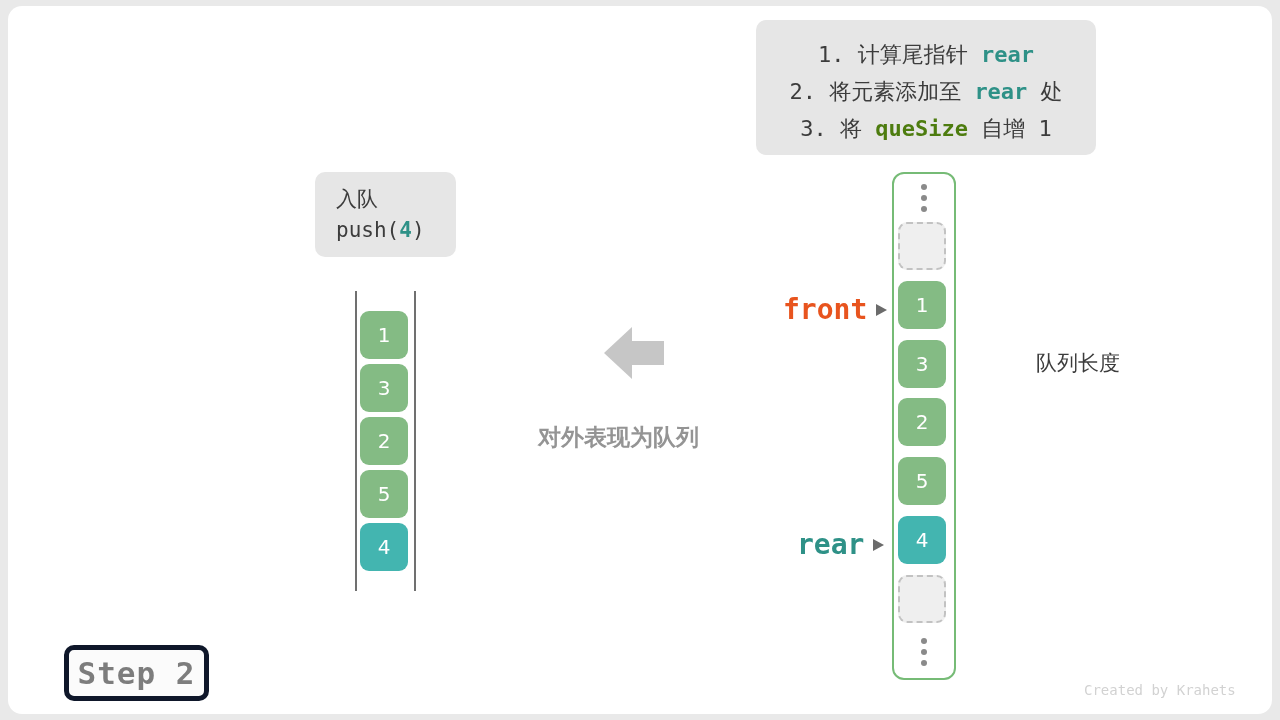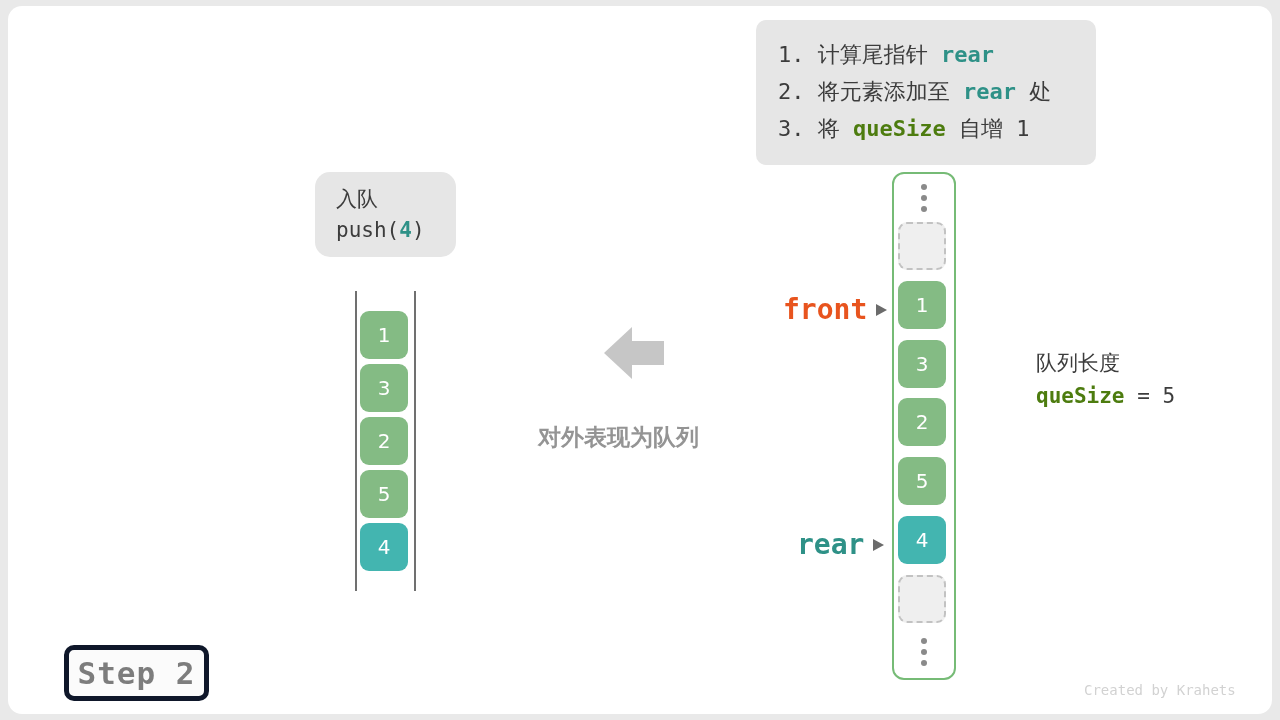--- a/index.html
+++ b/index.html
@@ -33,42 +33,43 @@
 
   
   .note-box {
     position: absolute;
     left: 748px;
     top: 14px;
     width: 340px;
     box-sizing: border-box;
     background: #e6e6e6;
     border-radius: 10px;
-    padding: 16px 22px 18px 22px;
+    padding: 16px 22px 8px 22px;
+    text-align: center;
   }
   .note-line {
     font-family: "DejaVu Sans Mono", "Liberation Mono", monospace;
     font-size: 22px;
     line-height: 37px;
     color: #3c3c3c;
     white-space: pre;
   }
   .kw-teal { color: #2e9187; font-weight: bold; }
   .kw-blue { color: #4d7c0f; font-weight: bold; }
 
   
   .push-box {
     position: absolute;
     left: 307px;
     top: 166px;
     width: 141px;
     height: 85px;
     box-sizing: border-box;
     background: #e6e6e6;
-    border-radius: 15px;
+    border-radius: 10px;
     padding: 12px 0 0 21px;
   }
   .push-line1 {
     font-family: "DejaVu Sans", sans-serif;
     font-size: 21px;
     line-height: 31px;
     color: #3c3c3c;
   }
   .push-line2 {
     font-family: "DejaVu Sans Mono", "Liberation Mono", monospace;
@@ -297,21 +298,20 @@
     <div class="cell empty" style="left:890px; top:569px;"></div>
 
     <div class="dots" style="top:632px;">
       <span></span>
         <span></span>
         <span></span>
     </div>
 
     <div class="size-info">
       <div class="size-title">队列长度</div>
-      <div class="size-value"><span class="kw-blue">queSize</span><span> = 5</span></div>
     </div>
 
     <div class="step-badge">
       <span>Step 2</span>
     </div>
 
     <div class="credit">Created by Krahets</div>
 
   </div>
 </div>

